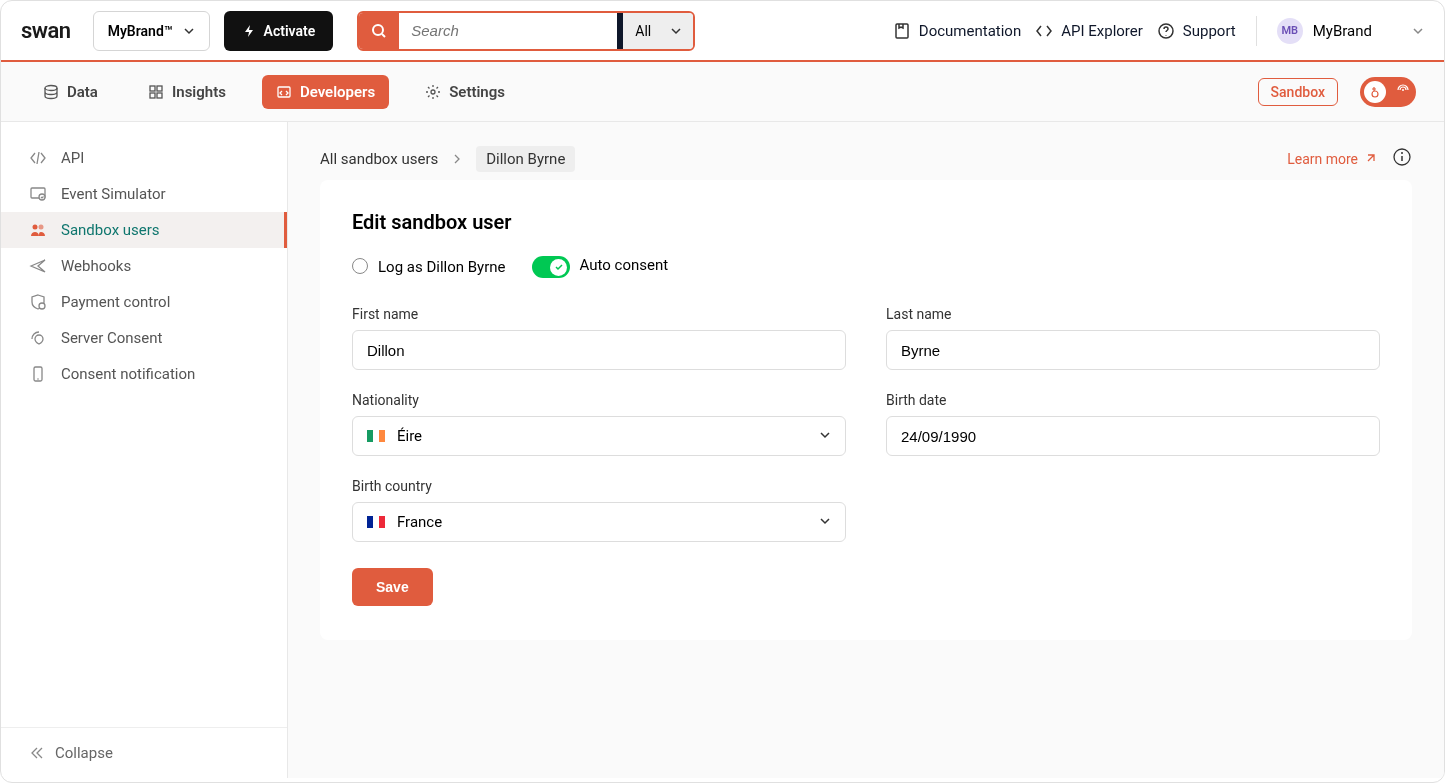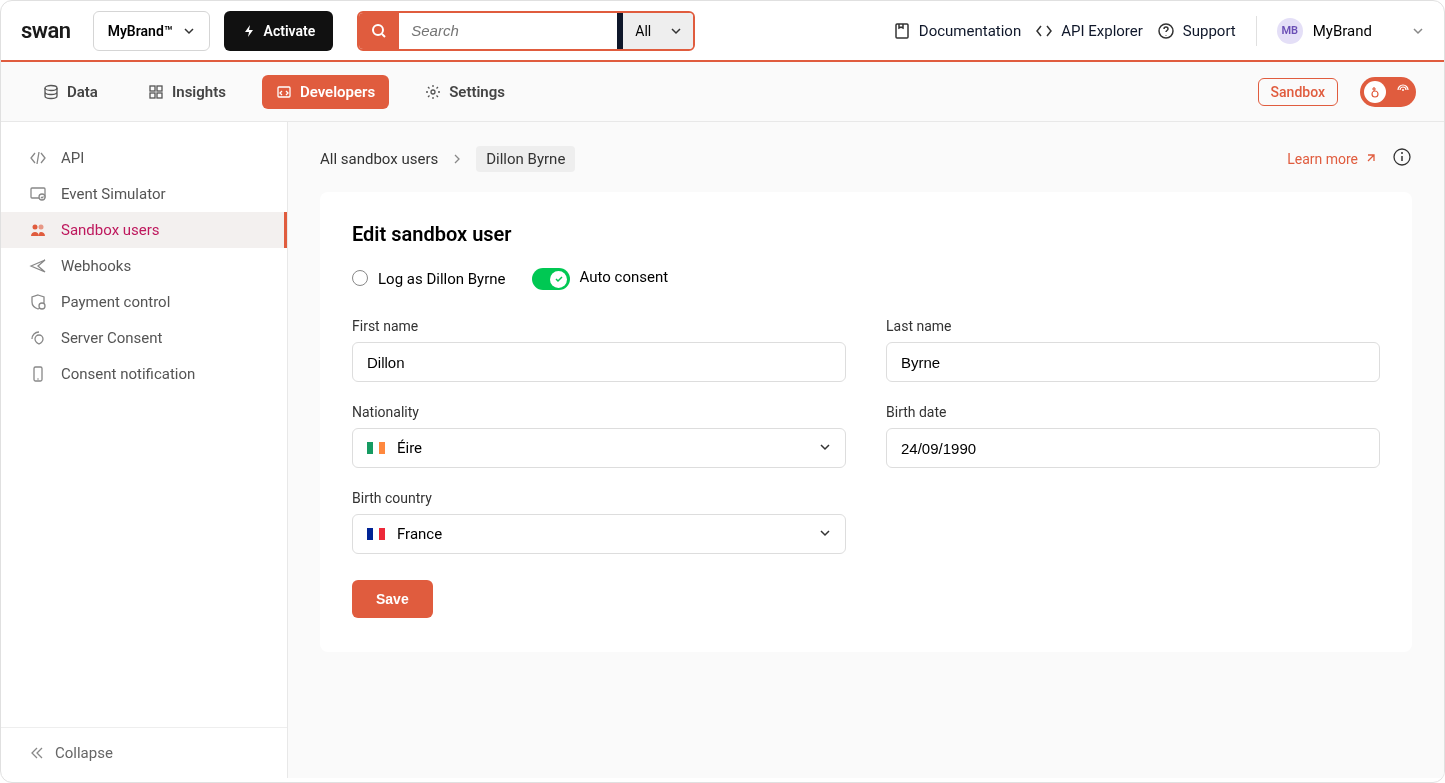--- a/index.html
+++ b/index.html
@@ -194,21 +194,21 @@
   align-items: center;
   gap: 14px;
   padding: 9px 28px;
   font-size: 15px;
   color: #555;
   cursor: pointer;
   position: relative;
 }
 .side-item.active {
   background: #f3f0ef;
-  color: #be185d;
+  color: #0f766e;
 }
 .side-item.active::after {
   content: '';
   position: absolute;
   right: 0;
   top: 0;
   bottom: 0;
   width: 3px;
   background: #e05c3e;
 }
@@ -228,21 +228,21 @@
   padding: 24px 32px;
   background: #fafafa;
   overflow-y: auto;
 }
 .breadcrumb {
   display: flex;
   align-items: center;
   gap: 14px;
   font-size: 15px;
   color: #333;
-  margin-bottom: 20px;
+  margin-bottom: 8px;
 }
 .breadcrumb-current {
   background: #eee;
   padding: 4px 10px;
   border-radius: 4px;
 }
 .breadcrumb-right {
   margin-left: auto;
   display: flex;
   align-items: center;

